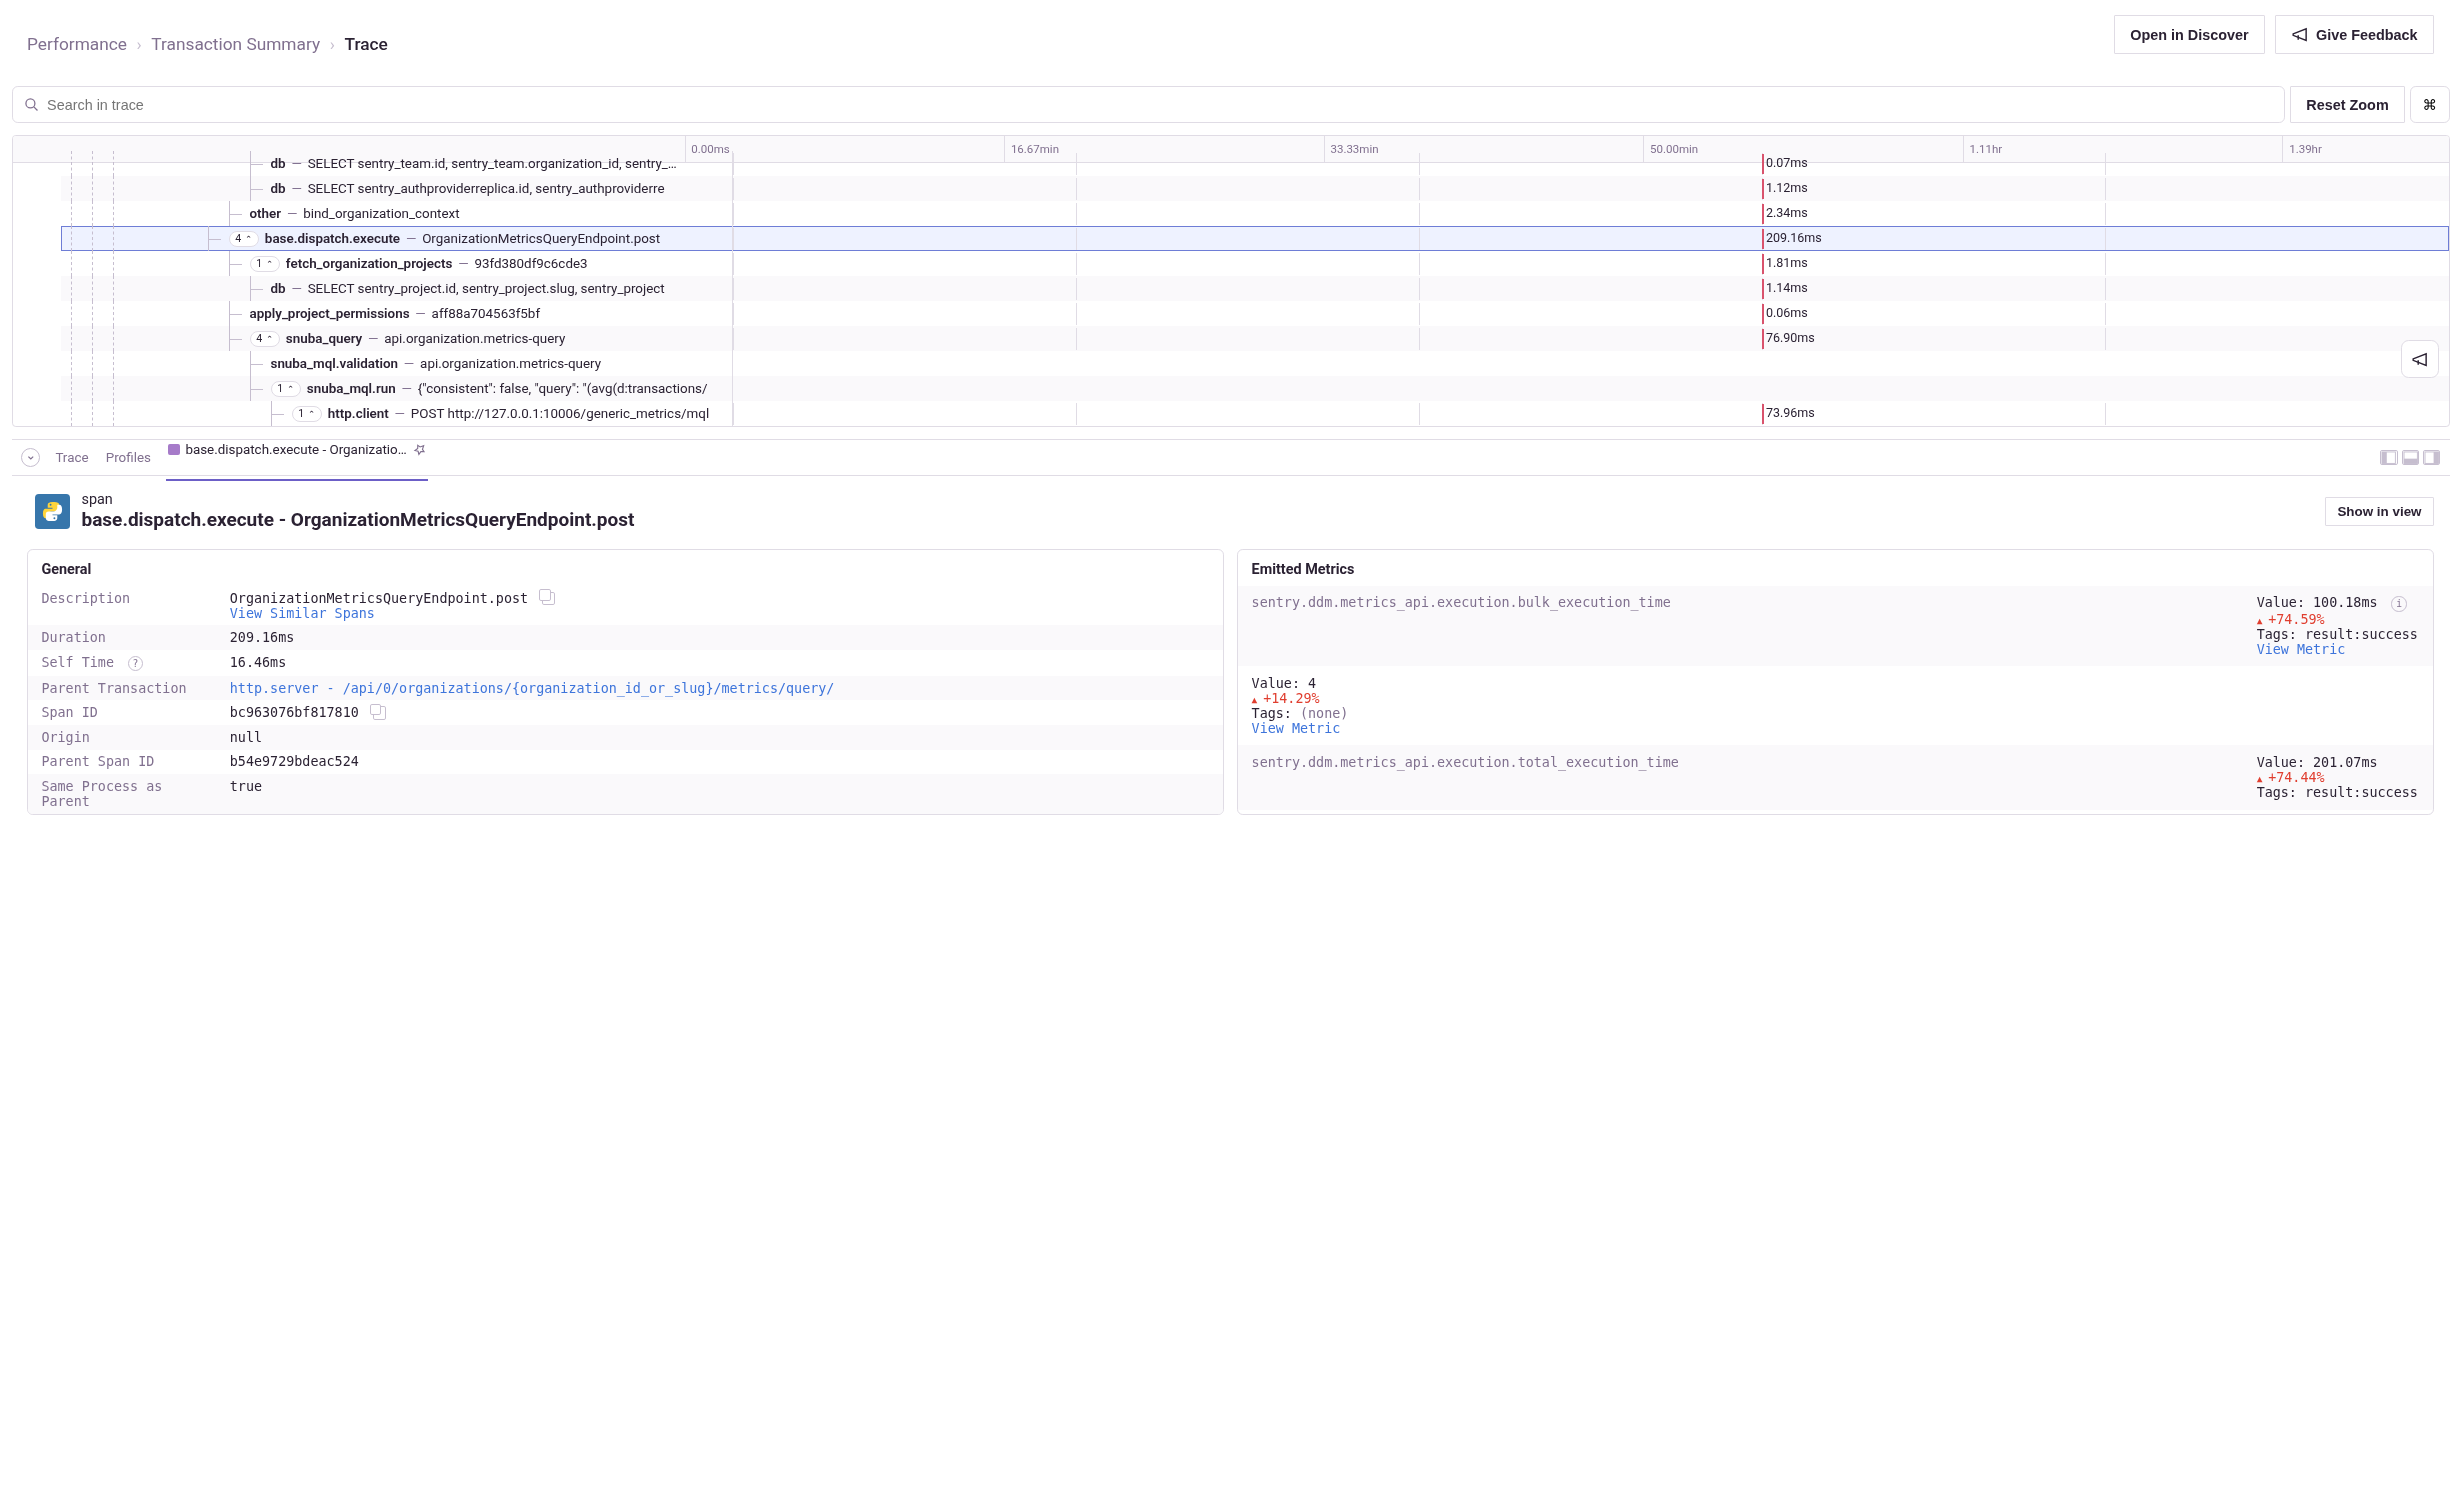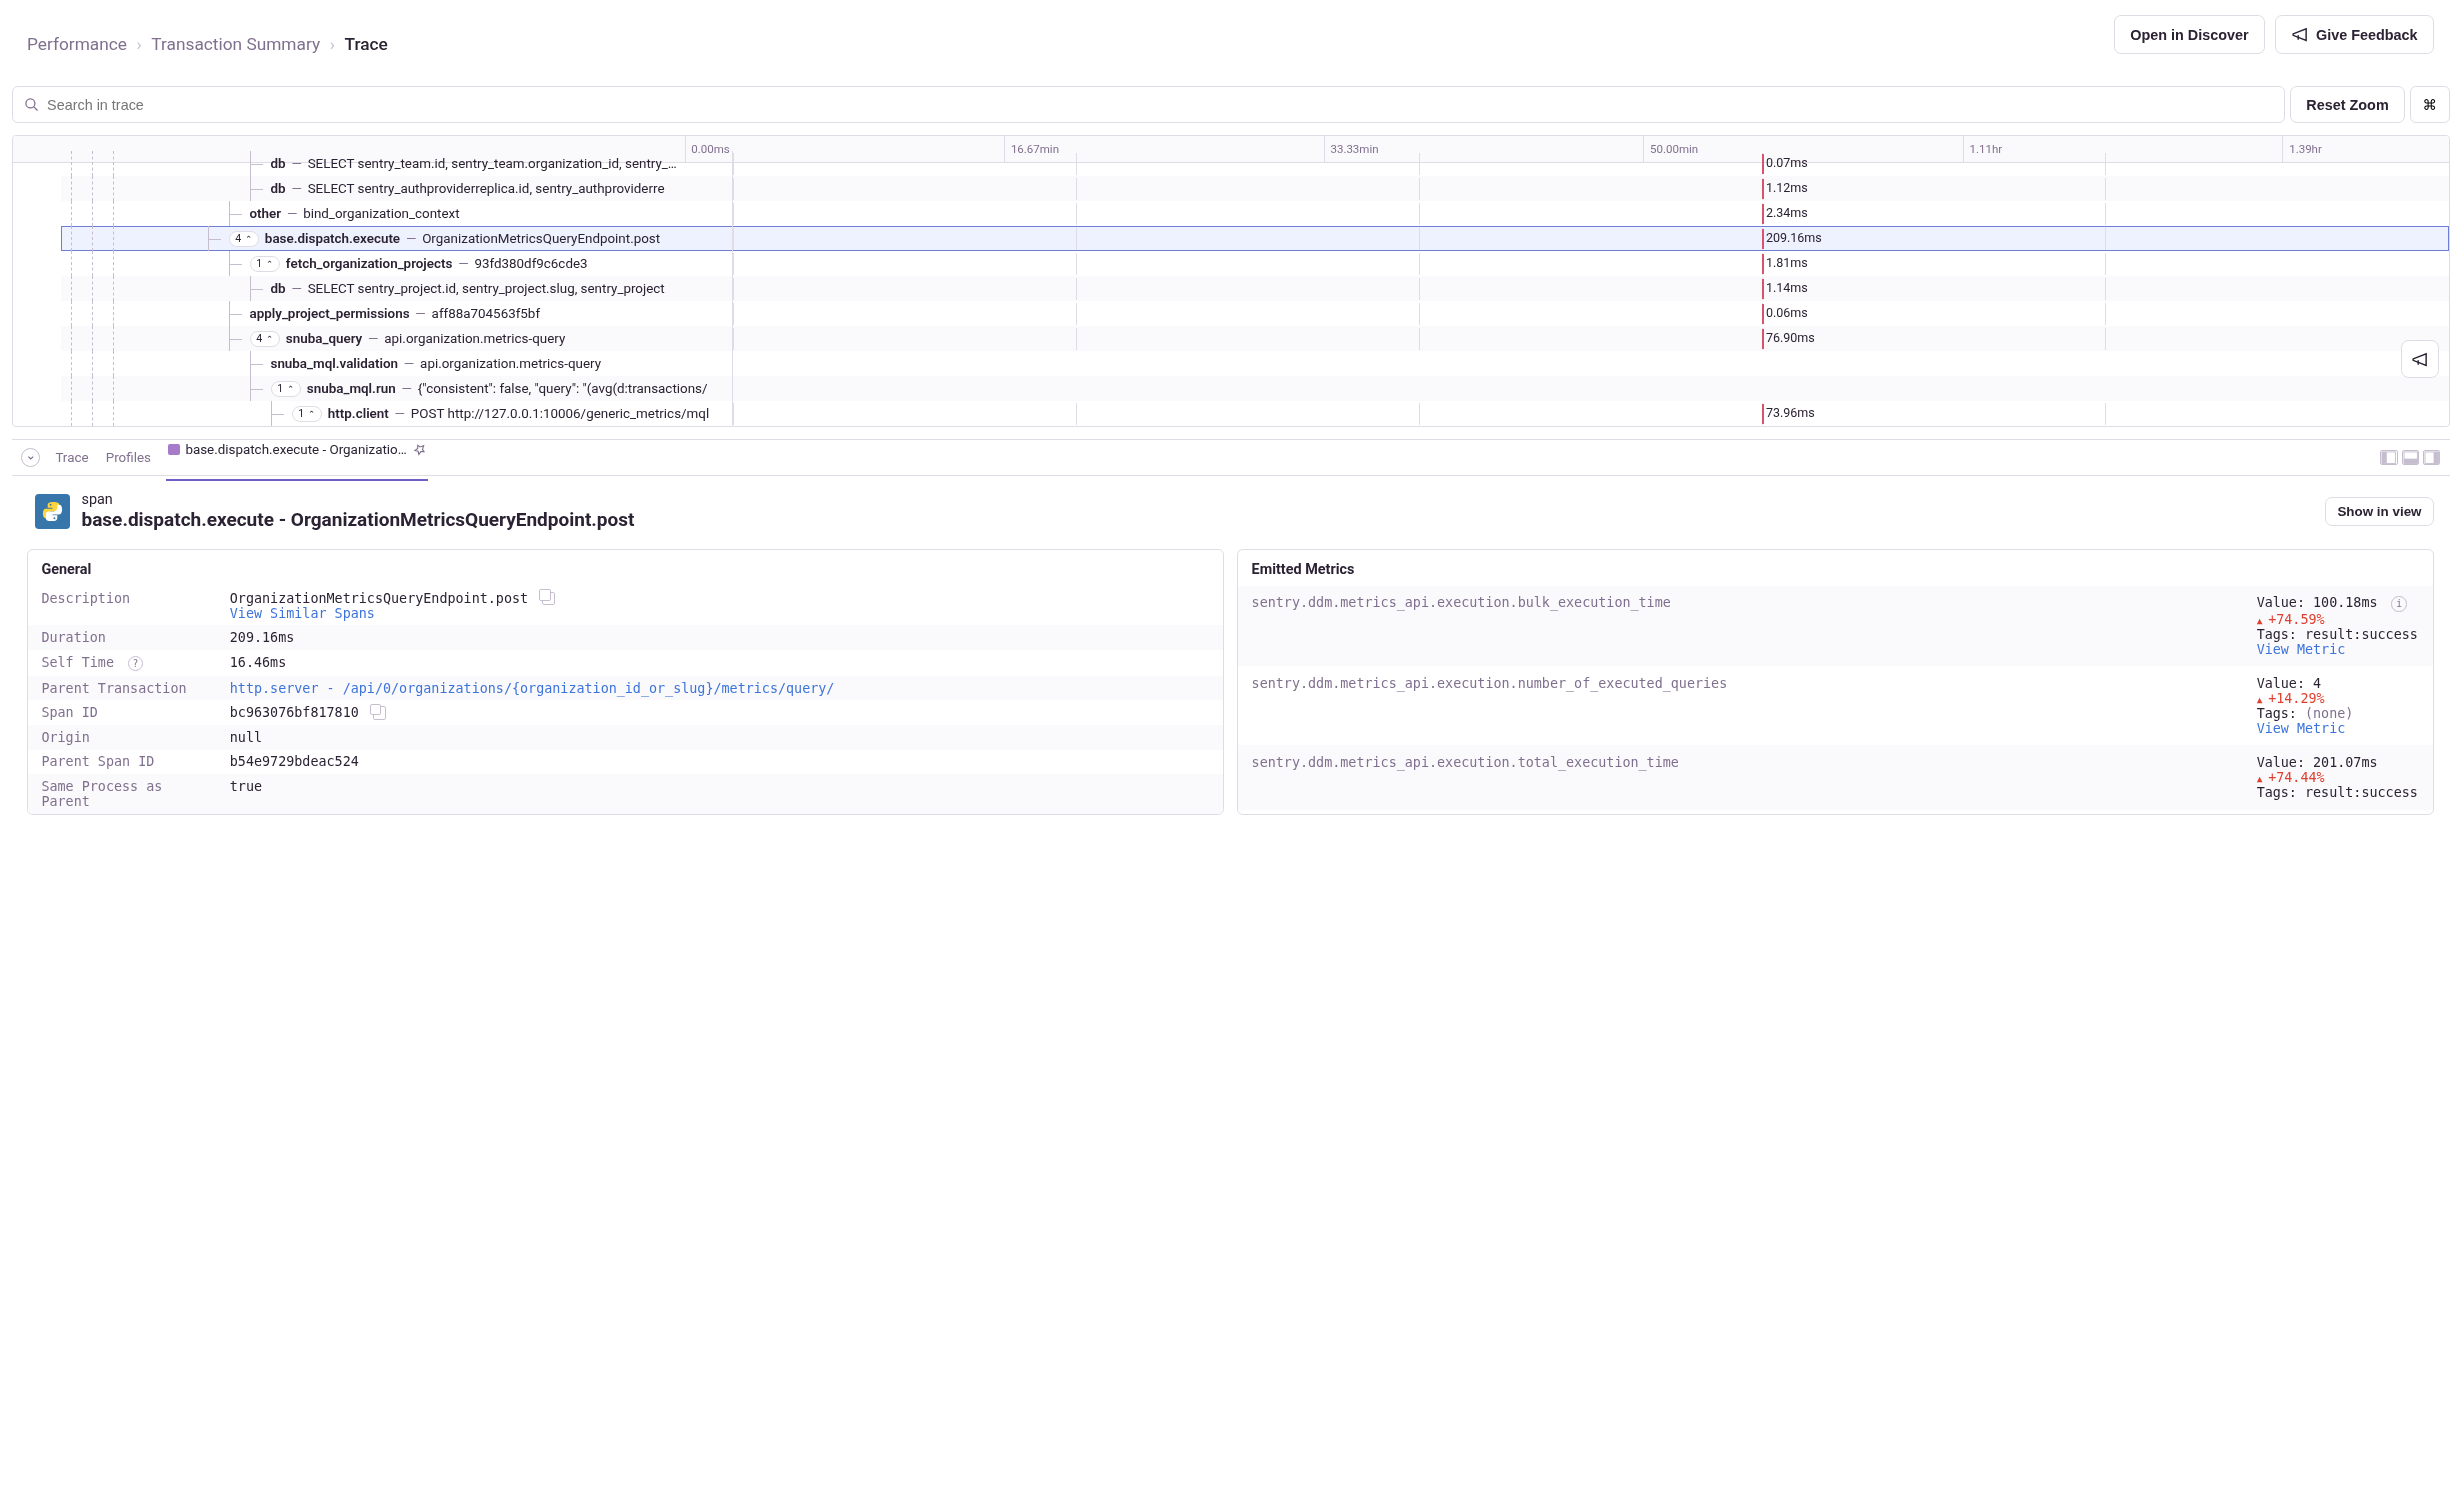--- a/index.html
+++ b/index.html
@@ -6,21 +6,21 @@
 body { font-family: -apple-system, BlinkMacSystemFont, "Segoe UI", Roboto, sans-serif; font-size: 13.4px; color: #2b2233; background: #fff; }
 .mono { font-family: "SF Mono", Monaco, Consolas, monospace; }
 
 
 .header { display: flex; justify-content: space-between; align-items: flex-end; padding: 15.4px 27px; }
 .breadcrumb { display: flex; align-items: center; gap: 9.6px; font-size: 17.3px; }
 .breadcrumb a { color: #80708f; text-decoration: none; }
 .breadcrumb .sep { color: #c6becf; }
 .breadcrumb .current { color: #2b2233; font-weight: 500; }
 .header-actions { display: flex; gap: 9.6px; }
-.btn { display: inline-flex; align-items: center; gap: 7.7px; padding: 9.6px 15.4px; border: 1px solid #e0dce5; border-radius: 7px; background: #fff; font-size: 14.4px; font-weight: 600; cursor: pointer; color: #2b2233; }
+.btn { display: inline-flex; align-items: center; gap: 7.7px; padding: 9.6px 15.4px; border: 1px solid #e0dce5; border-radius: 1px; background: #fff; font-size: 14.4px; font-weight: 600; cursor: pointer; color: #2b2233; }
 .btn-sm { padding: 5.8px 11.5px; font-size: 13.4px; }
 
 
 .searchbar { display: flex; gap: 5px; padding: 0 11.5px; margin-top: 17px; }
 .search-input-wrap { flex: 1; display: flex; align-items: center; border: 1px solid #e0dce5; border-radius: 5.8px; padding: 7.7px 11.5px; gap: 7.7px; }
 .search-input-wrap input { border: none; outline: none; flex: 1; font-size: 14.4px; }
 .search-icon { width: 15.4px; height: 15.4px; color: #80708f; }
 .kbd-btn { border: 1px solid #e0dce5; border-radius: 5.8px; padding: 7.7px 11.5px; background: #fff; font-size: 14.4px; cursor: pointer; }
 
 
@@ -573,21 +573,20 @@
   </div>
 
   <div class="panel">
     <div class="panel-section-title">Emitted Metrics</div>
     <div id="metrics">
         <div class="metric-row">
           <div class="metric-name mono">sentry.ddm.metrics_api.execution.bulk_execution_time</div>
           <div class="metric-val mono"><span>Value: 100.18ms</span> <span class="info-icon">i</span><br><span class="delta">+74.59%</span><br><span>Tags: </span>result:success<br><span class="link">View Metric</span></div>
         </div>
         <div class="metric-row">
-          <div class="metric-name mono">sentry.ddm.metrics_api.execution.number_of_executed_queries</div>
           <div class="metric-val mono"><span>Value: 4</span><br><span class="delta">+14.29%</span><br><span>Tags: </span><span class="tag-none">(none)</span><br><span class="link">View Metric</span></div>
         </div>
         <div class="metric-row">
           <div class="metric-name mono">sentry.ddm.metrics_api.execution.total_execution_time</div>
           <div class="metric-val mono"><span>Value: 201.07ms</span><br><span class="delta">+74.44%</span><br><span>Tags: </span>result:success</div>
         </div>
       </div>
   </div>
 </div>
 

